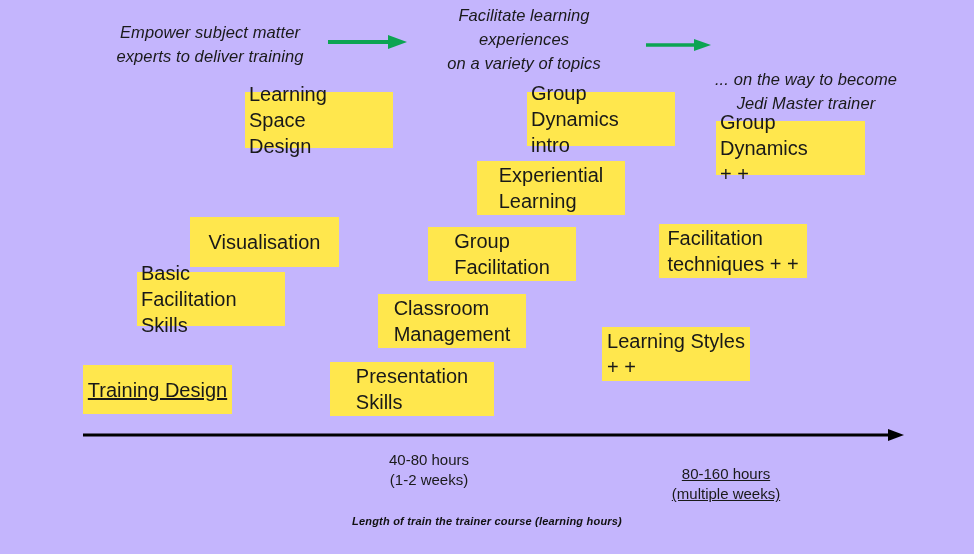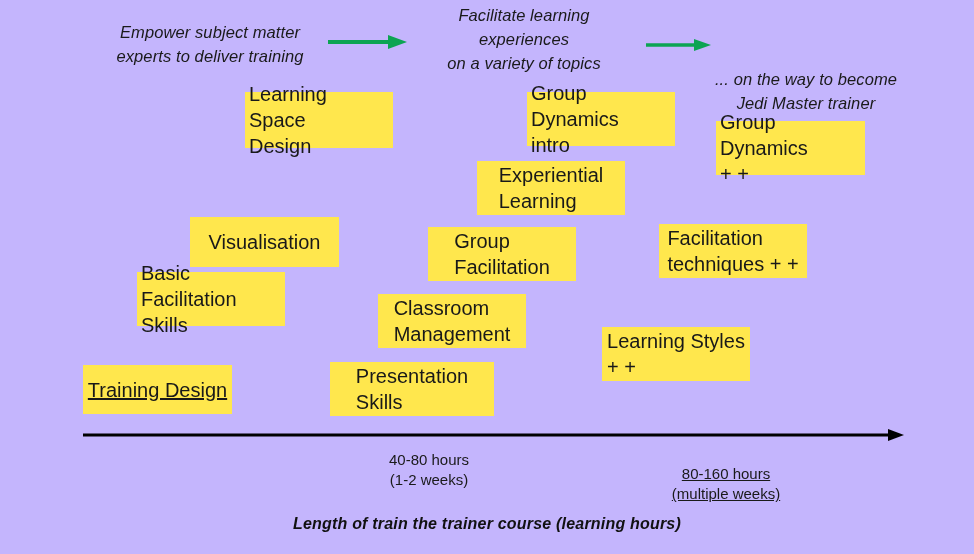--- a/index.html
+++ b/index.html
@@ -58,21 +58,21 @@
   .x-tick-label {
     position: absolute;
     font-size: 15px;
     line-height: 1.35;
     color: #1a1a1a;
     text-align: center;
     white-space: pre-line;
   }
   #x-axis-title {
     position: absolute;
-    font-size: 16px;
+    font-size: 11px;
     font-weight: bold;
     font-style: italic;
     color: #111111;
     text-align: center;
     width: 100%;
     letter-spacing: 0.2px;
   }
   #y-axis-title {
     position: absolute;
     font-size: 15.5px;

